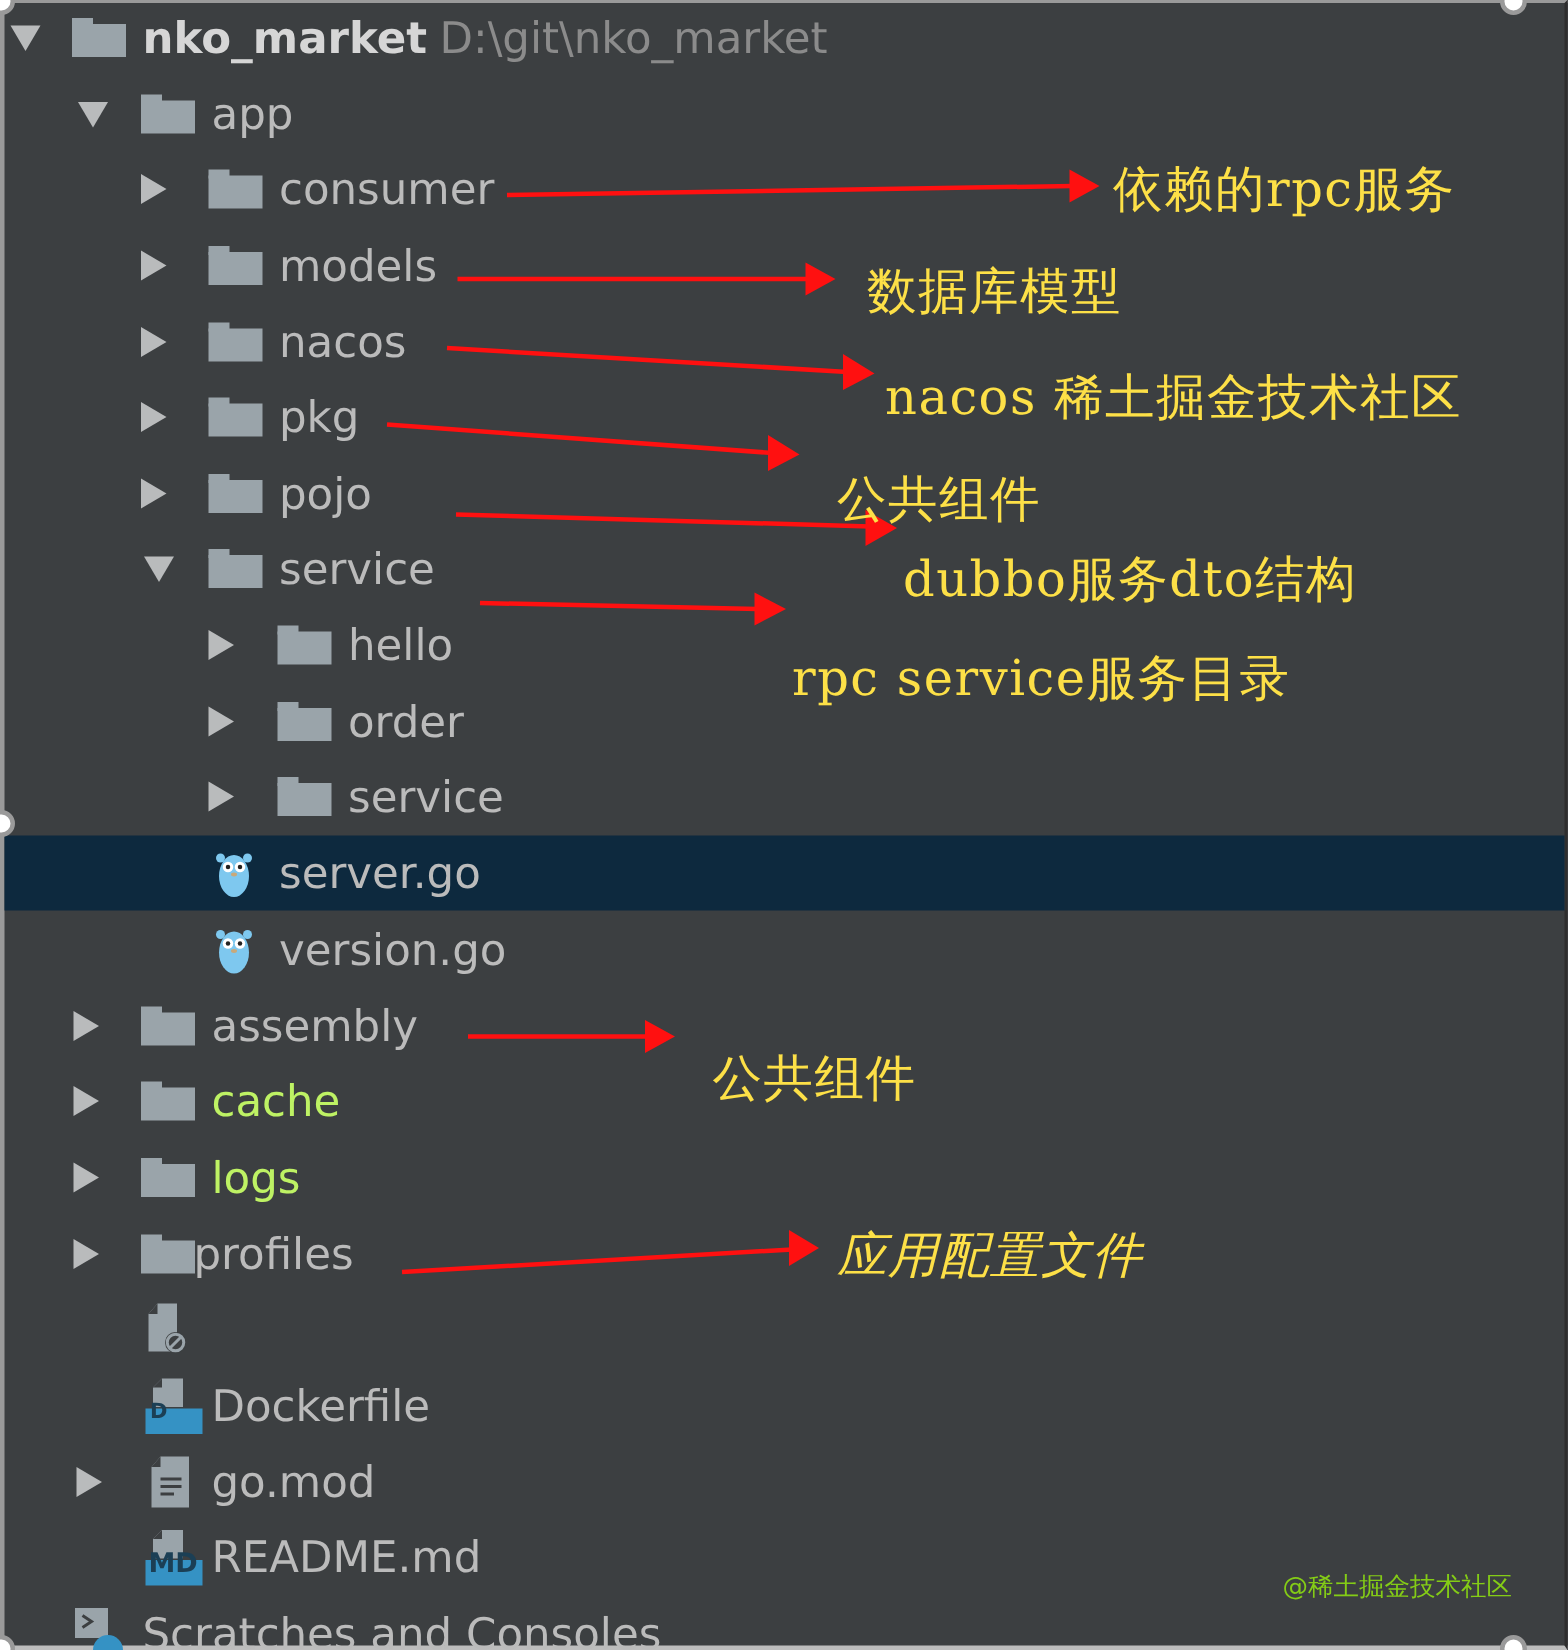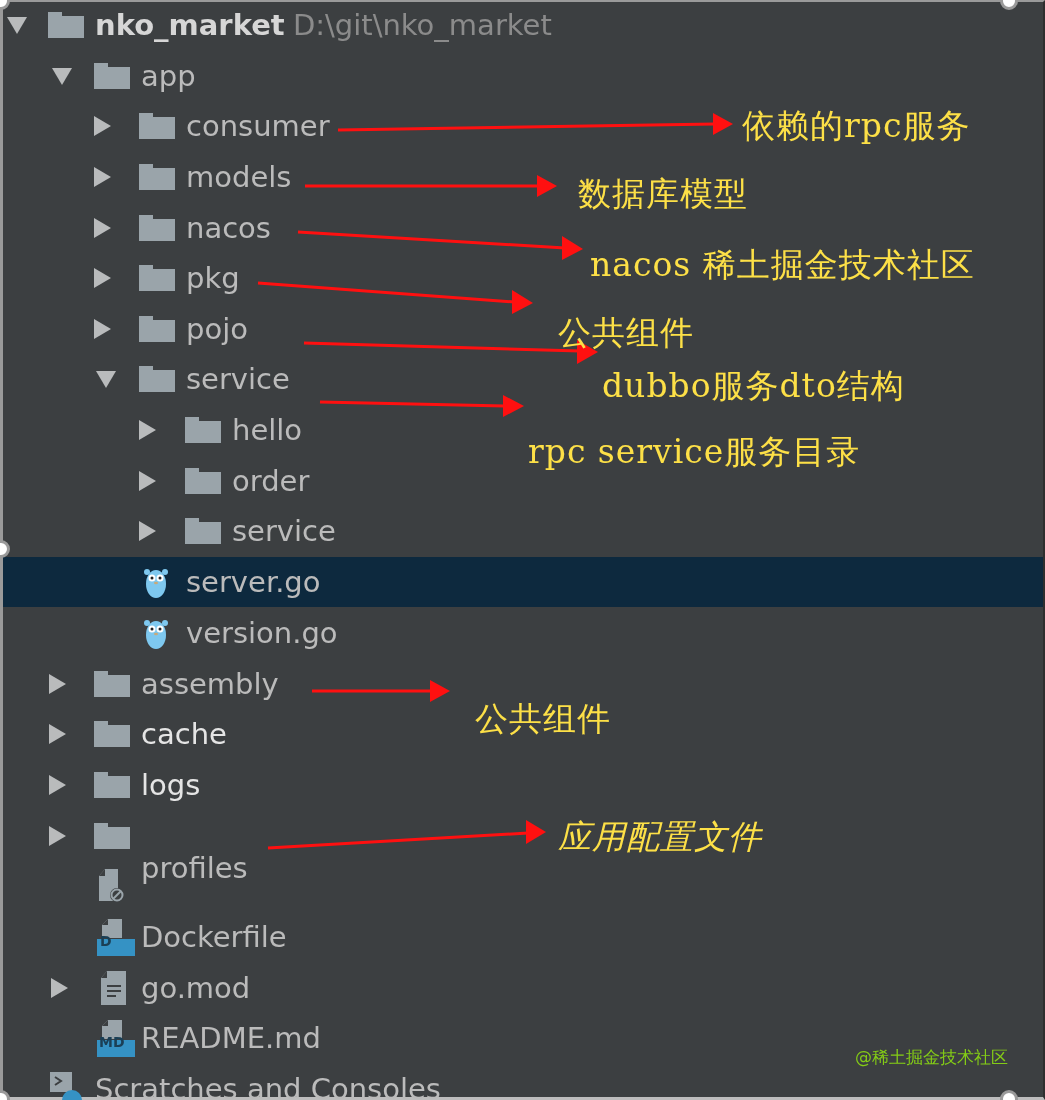--- a/index.html
+++ b/index.html
@@ -12,21 +12,21 @@
   .row.selected { background:#0d293e; }
   .arrow { position:absolute; width:0; height:0; }
   .arrow.right { border-top:10px solid transparent; border-bottom:10px solid transparent; border-left:17px solid #b9bbbc; }
   .arrow.down  { border-left:10px solid transparent; border-right:10px solid transparent; border-top:17px solid #b9bbbc; }
   .folder { position:absolute; width:36px; height:26px; }
   .folder .tab { position:absolute; left:0; top:0; width:14px; height:6px; background:#9aa4aa; }
   .folder .body { position:absolute; left:0; top:4px; width:36px; height:22px; background:#9aa4aa; }
   .label { position:absolute; font-size:29px; color:#bbbbbb; white-space:nowrap; line-height:50px; top:0; }
   .label.bold { font-weight:bold; color:#d6d6d6; }
   .label.path { color:#8b8b8b; }
-  .label.excluded { color:#e5e5e5; }
+  .label.excluded { color:#bef264; }
   .gopher { position:absolute; width:26px; height:34px; }
   .file { position:absolute; width:28px; height:36px; }
   .annot { position:absolute; color:#fde047; font-family:"DejaVu Serif","Liberation Serif",serif; font-size:33px; white-space:nowrap; letter-spacing:1px; }
   svg.arrows { position:absolute; left:0; top:0; }
   .watermark { position:absolute; left:855px; top:1046px; color:#84cc16; font-size:17px; }
   .handle { position:absolute; width:18px; height:18px; border-radius:50%; background:#fff; border:3px solid #9a9a9a; box-sizing:border-box; }
 </style>
 </head>
 <body>
 
@@ -186,21 +186,21 @@
     </span>
   <span class="label excluded" style="left:138px;">logs</span>
 </div>
 
 <div class="row" style="top:811px;">
   <span class="arrow right" style="left:46px;top:15px;"></span>
   <span class="folder" style="left:91px;top:12px;">
       <span class="tab"></span>
       <span class="body"></span>
     </span>
-  <span class="label" style="left:138px;margin-top:32px;">profiles</span>
+  <span class="label" style="left:126px;">profiles</span>
 </div>
 
 <div class="row" style="top:861px;">
   <svg class="file" style="left:95px;top:7px;" viewBox="0 0 28 36">
     <path d="M7 1 H20 V33 H1 V8 Z" fill="#9aa4aa"></path>
     <path d="M1 8 L7 8 L7 1 Z" fill="#3c3f41"></path>
     <circle cx="19" cy="27" r="7" fill="#3c3f41"></circle>
     <circle cx="19" cy="27" r="5.5" fill="none" stroke="#9aa4aa" stroke-width="2"></circle>
     <line x1="15" y1="31" x2="23" y2="23" stroke="#9aa4aa" stroke-width="2"></line>
   </svg>
@@ -227,21 +227,21 @@
   </svg>
   <span class="label" style="left:138px;">go.mod</span>
 </div>
 
 <div class="row" style="top:1013px;">
   <svg class="file" style="left:93px;top:6px;width:40px;height:40px;" viewBox="0 0 40 40">
     <path d="M12 1 H26 V20 H6 V7 Z" fill="#9aa4aa"></path>
     <path d="M6 7 L12 7 L12 1 Z" fill="#3c3f41"></path>
     <rect x="1" y="21" width="38" height="17" fill="#3592c4"></rect>
   </svg>
-  <span class="label" style="left:96px;top:21px;line-height:17px;font-size:14px;font-weight:bold;color:#1b3f55;">MD</span>
+  <span class="label" style="left:96px;top:21px;line-height:17px;font-size:18px;font-weight:bold;color:#1b3f55;">MD</span>
   <span class="label" style="left:138px;">README.md</span>
 </div>
 
 <div class="row" style="top:1064px;">
   <svg style="position:absolute;left:45px;top:6px;width:40px;height:40px;" viewBox="0 0 40 40">
     <rect x="2" y="2" width="22" height="20" fill="#9aa4aa"></rect>
     <path d="M7 7 L13 11 L7 15" stroke="#3c3f41" stroke-width="2" fill="none"></path>
     <circle cx="24" cy="30" r="10" fill="#3592c4"></circle>
   </svg>
   <span class="label" style="left:92px;">Scratches and Consoles</span>

